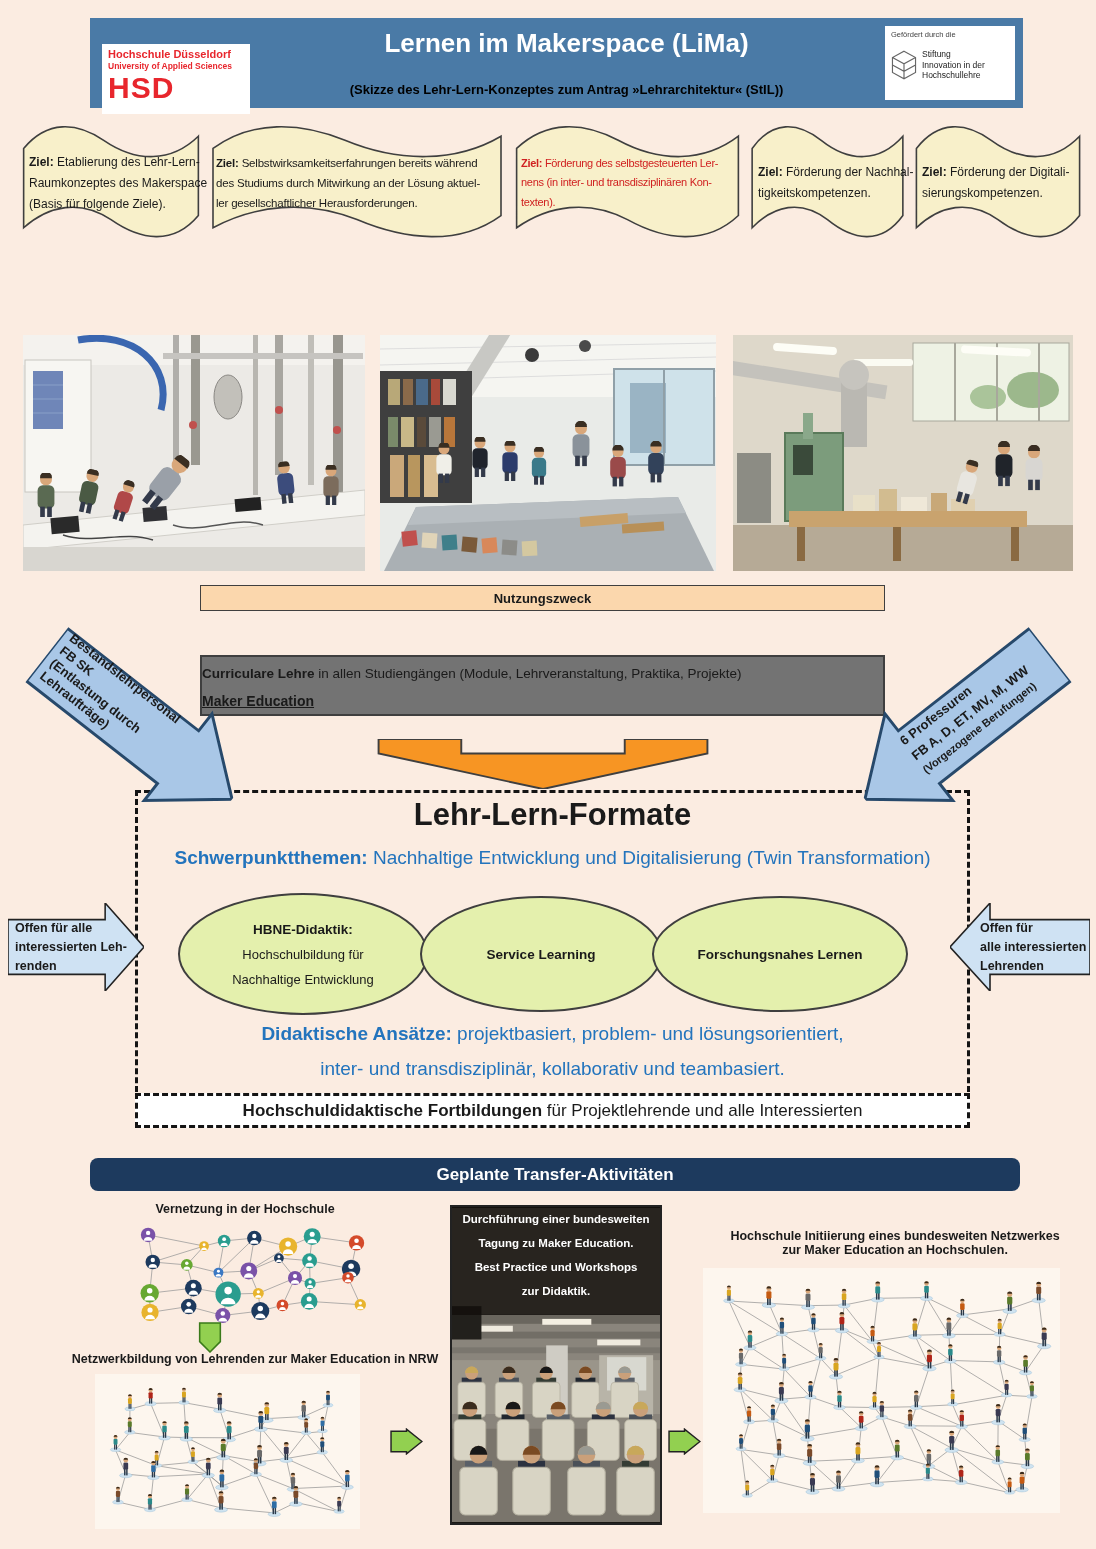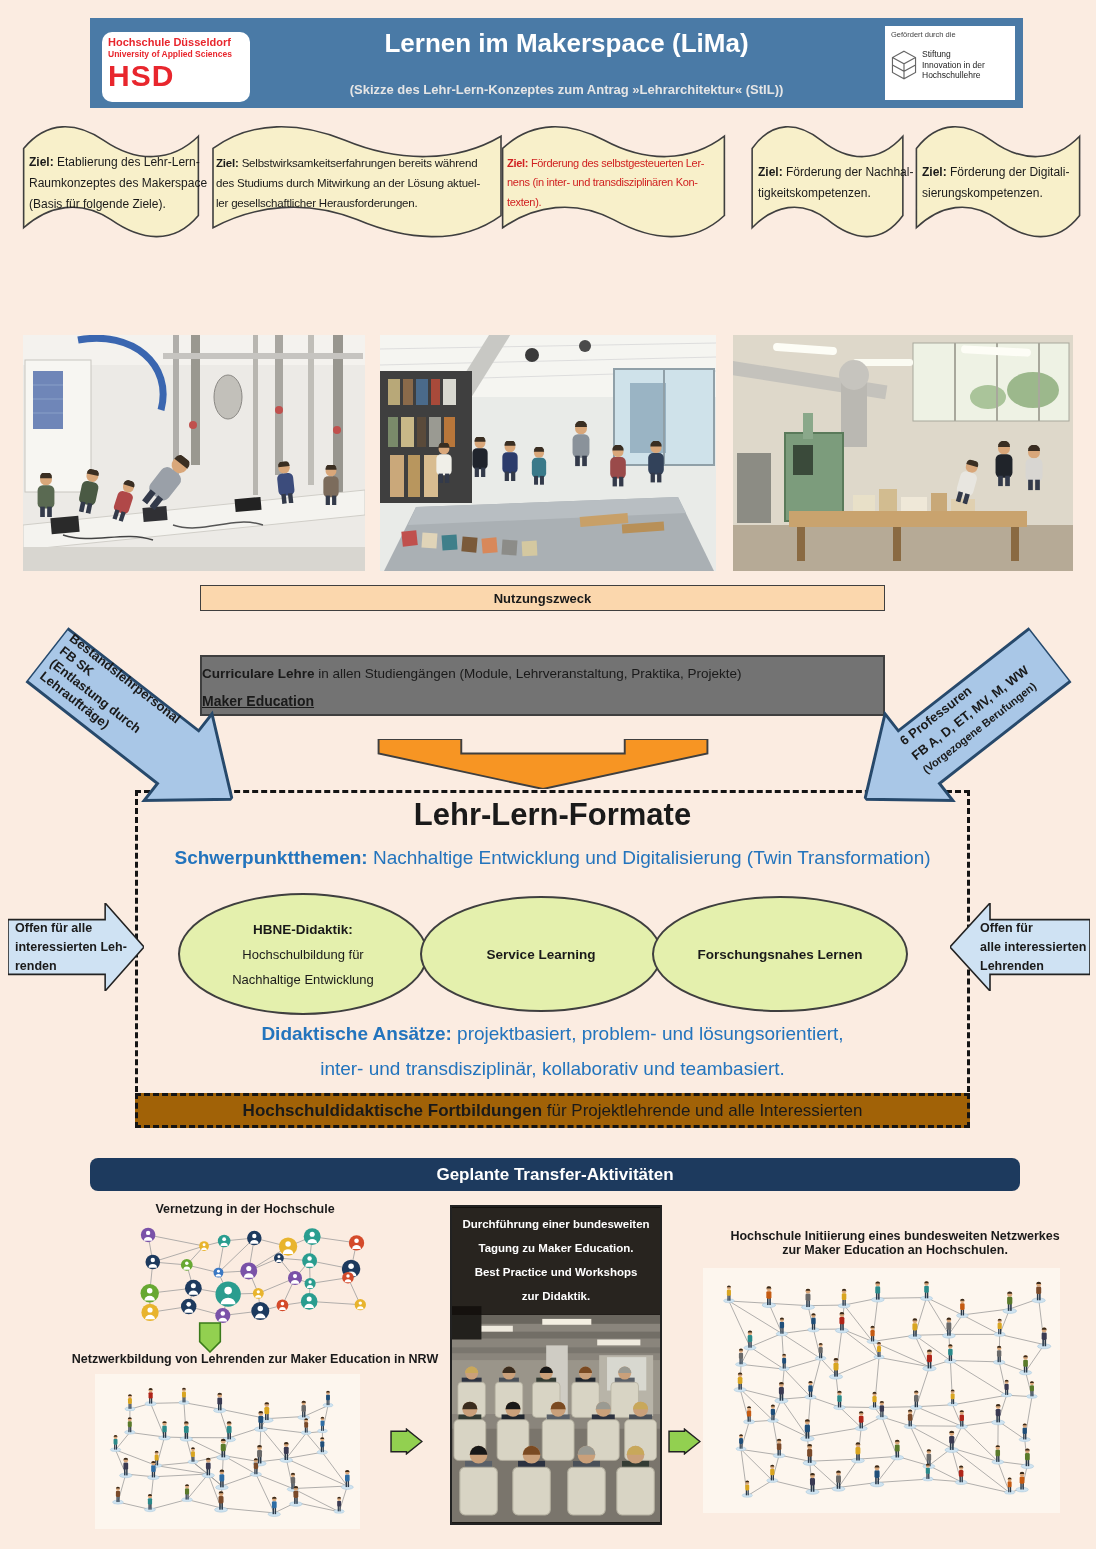--- a/index.html
+++ b/index.html
@@ -1,26 +1,26 @@
 <!DOCTYPE html>
 <html><head>
 <meta charset="utf-8">
 <style>
   html,body{margin:0;padding:0;background:#e8e2da;}
   .poster{position:relative;width:1096px;height:1549px;background:#fbece1;
     font-family:"Liberation Sans",sans-serif;overflow:hidden;margin:0 auto;color:#1a1a1a;}
   .abs{position:absolute;}
   
   .header{left:90px;top:18px;width:933px;height:90px;background:#4a7aa6;}
-  .hsd-box{left:12px;top:14px;width:148px;height:70px;background:#fff;padding:4px 6px;box-sizing:border-box;border-radius:10px;}
+  .hsd-box{left:12px;top:26px;width:148px;height:70px;background:#fff;padding:4px 6px;box-sizing:border-box;}
   .hsd-l1{font-size:11px;font-weight:bold;color:#e8262d;line-height:1.15;}
   .hsd-l2{font-size:8.5px;font-weight:bold;color:#e8262d;line-height:1.2;}
   .hsd-acr{font-size:30px;font-weight:bold;color:#e8262d;letter-spacing:1px;line-height:1.0;margin-top:2px;}
   .title{left:180px;right:160px;top:10px;text-align:center;color:#fff;font-weight:bold;font-size:26px;}
-  .subtitle{left:180px;right:160px;top:64px;text-align:center;color:#e5e5e5;font-weight:bold;font-size:13px;}
+  .subtitle{left:180px;right:160px;top:64px;text-align:center;color:#000000;font-weight:bold;font-size:13px;}
   .funder-box{right:8px;top:8px;width:130px;height:74px;background:#fff;box-sizing:border-box;padding:4px 6px;}
   .funder-pre{font-size:7.5px;color:#444;}
   .funder-name{font-size:8.5px;color:#222;line-height:1.25;}
   
   .goal{height:122px;top:122px;}
   .goal svg{position:absolute;left:0;top:0;width:100%;height:100%;}
   .goal-text{position:absolute;left:9px;right:5px;top:50%;transform:translateY(-50%);
     font-size:12px;line-height:1.75;white-space:nowrap;}
   .goal-text b{font-weight:bold;}
   .g2 .goal-text{font-size:11.5px;letter-spacing:-0.2px;}
@@ -47,39 +47,39 @@
   .staff-right{left:840px;top:668px;transform:rotate(-38deg);}
   .staff-right .txt{left:64px;top:28px;width:170px;text-align:left;line-height:1.45;}
   
   .formats{left:135px;top:790px;width:835px;height:338px;border:3px dashed #141414;box-sizing:border-box;}
   .fmt-title{left:0;right:0;top:4px;text-align:center;font-size:31px;font-weight:bold;}
   .fmt-focus{left:0;right:0;top:54px;text-align:center;font-size:19px;color:#2374bd;}
   .fmt-focus b,.didactic b{font-weight:bold;}
   .ellipse{top:100px;height:118px;background:#e4f0ad;border:2px solid #3f3f3f;border-radius:50%;
     display:flex;flex-direction:column;align-items:center;justify-content:center;text-align:center;}
   .didactic{left:0;right:0;text-align:center;font-size:19px;color:#2374bd;}
-  .training{left:-3px;right:-3px;bottom:-3px;height:35px;background:#a16207;border:3px dashed #141414;
+  .training{left:-3px;right:-3px;bottom:-3px;height:35px;background:#ffffff;border:3px dashed #141414;
     box-sizing:border-box;display:flex;align-items:center;justify-content:center;font-size:17px;}
   
   .open-arrow{top:903px;height:88px;}
   .open-arrow svg{position:absolute;left:0;top:0;width:100%;height:100%;}
   .open-arrow .txt{position:absolute;font-weight:bold;font-size:12.5px;line-height:1.5;}
   .open-left{left:8px;width:136px;}
   .open-left .txt{left:7px;top:16px;width:126px;}
   .open-right{left:950px;width:140px;}
   .open-right .txt{left:30px;top:16px;width:110px;text-align:left;}
   
   .transfer-banner{left:90px;top:1158px;width:930px;height:33px;background:#1d3a5e;border-radius:8px;
     display:flex;align-items:center;justify-content:center;color:#fff;font-weight:bold;font-size:17px;}
   .cap{font-weight:bold;font-size:12.5px;text-align:center;}
   .net-bg{background:#fdf6ee;}
   .conf{left:450px;top:1205px;width:212px;height:320px;border:2.5px solid #222;box-sizing:border-box;background:#1a1814;}
   .conf svg{display:block;width:100%;height:100%;}
   .conf-overlay{position:absolute;left:0;top:0;right:0;height:108px;background:rgba(18,15,11,0.82);
-    color:#fff;font-weight:bold;font-size:11.5px;text-align:center;line-height:2.1;padding-top:5px;box-sizing:border-box;}
+    color:#fff;font-weight:bold;font-size:11.5px;text-align:center;line-height:2.1;box-sizing:border-box;}
   .gr-arrow svg{display:block;width:100%;height:100%;}
 </style>
 </head>
 <body>
 
 <svg width="0" height="0" style="position:absolute">
   <symbol id="prs" viewBox="0 0 20 34">
     <circle cx="10" cy="5" r="4.6" fill="#d9a77a"></circle>
     <path d="M5.4,4.5 a4.6,4.3 0 0 1 9.2,0 l0,-1.4 a4.6,4 0 0 0 -9.2,0 z" fill="#3a2e22"></path>
     <path d="M5.4,4 a4.6,4.6 0 0 1 9.2,0 z" fill="#3a2e22"></path>
@@ -127,21 +127,21 @@
   <div class="abs goal g2" style="left:207px;width:300px;">
     <svg viewBox="0 0 200 120" preserveAspectRatio="none">
       <path d="M4,26 C30,-2 62,0 92,18 C128,40 166,40 196,14 L196,92 C168,122 132,116 100,96 C66,76 32,82 4,104 Z" fill="#f8f0ca" stroke="#3f3f3f" stroke-width="1.6" vector-effect="non-scaling-stroke"></path>
     </svg>
     <div class="goal-text">
       <div><b>Ziel:</b><span> Selbstwirksamkeitserfahrungen bereits während</span></div>
       <div>des Studiums durch Mitwirkung an der Lösung aktuel-</div>
       <div>ler gesellschaftlicher Herausforderungen.</div>
     </div>
   </div>
-  <div class="abs goal g3" style="left:498px;width:231px;text-decoration:underline;">
+  <div class="abs goal g3" style="left:512px;width:231px;text-decoration:underline;">
     <svg viewBox="0 0 200 120" preserveAspectRatio="none">
       <path d="M4,26 C30,-2 62,0 92,18 C128,40 166,40 196,14 L196,92 C168,122 132,116 100,96 C66,76 32,82 4,104 Z" fill="#f8f0ca" stroke="#3f3f3f" stroke-width="1.6" vector-effect="non-scaling-stroke"></path>
     </svg>
     <div class="goal-text">
       <div><b>Ziel:</b><span> Förderung des selbstgesteuerten Ler-</span></div>
       <div>nens (in inter- und transdisziplinären Kon-</div>
       <div>texten).</div>
     </div>
   </div>
   <div class="abs goal g4" style="left:749px;width:157px;">

